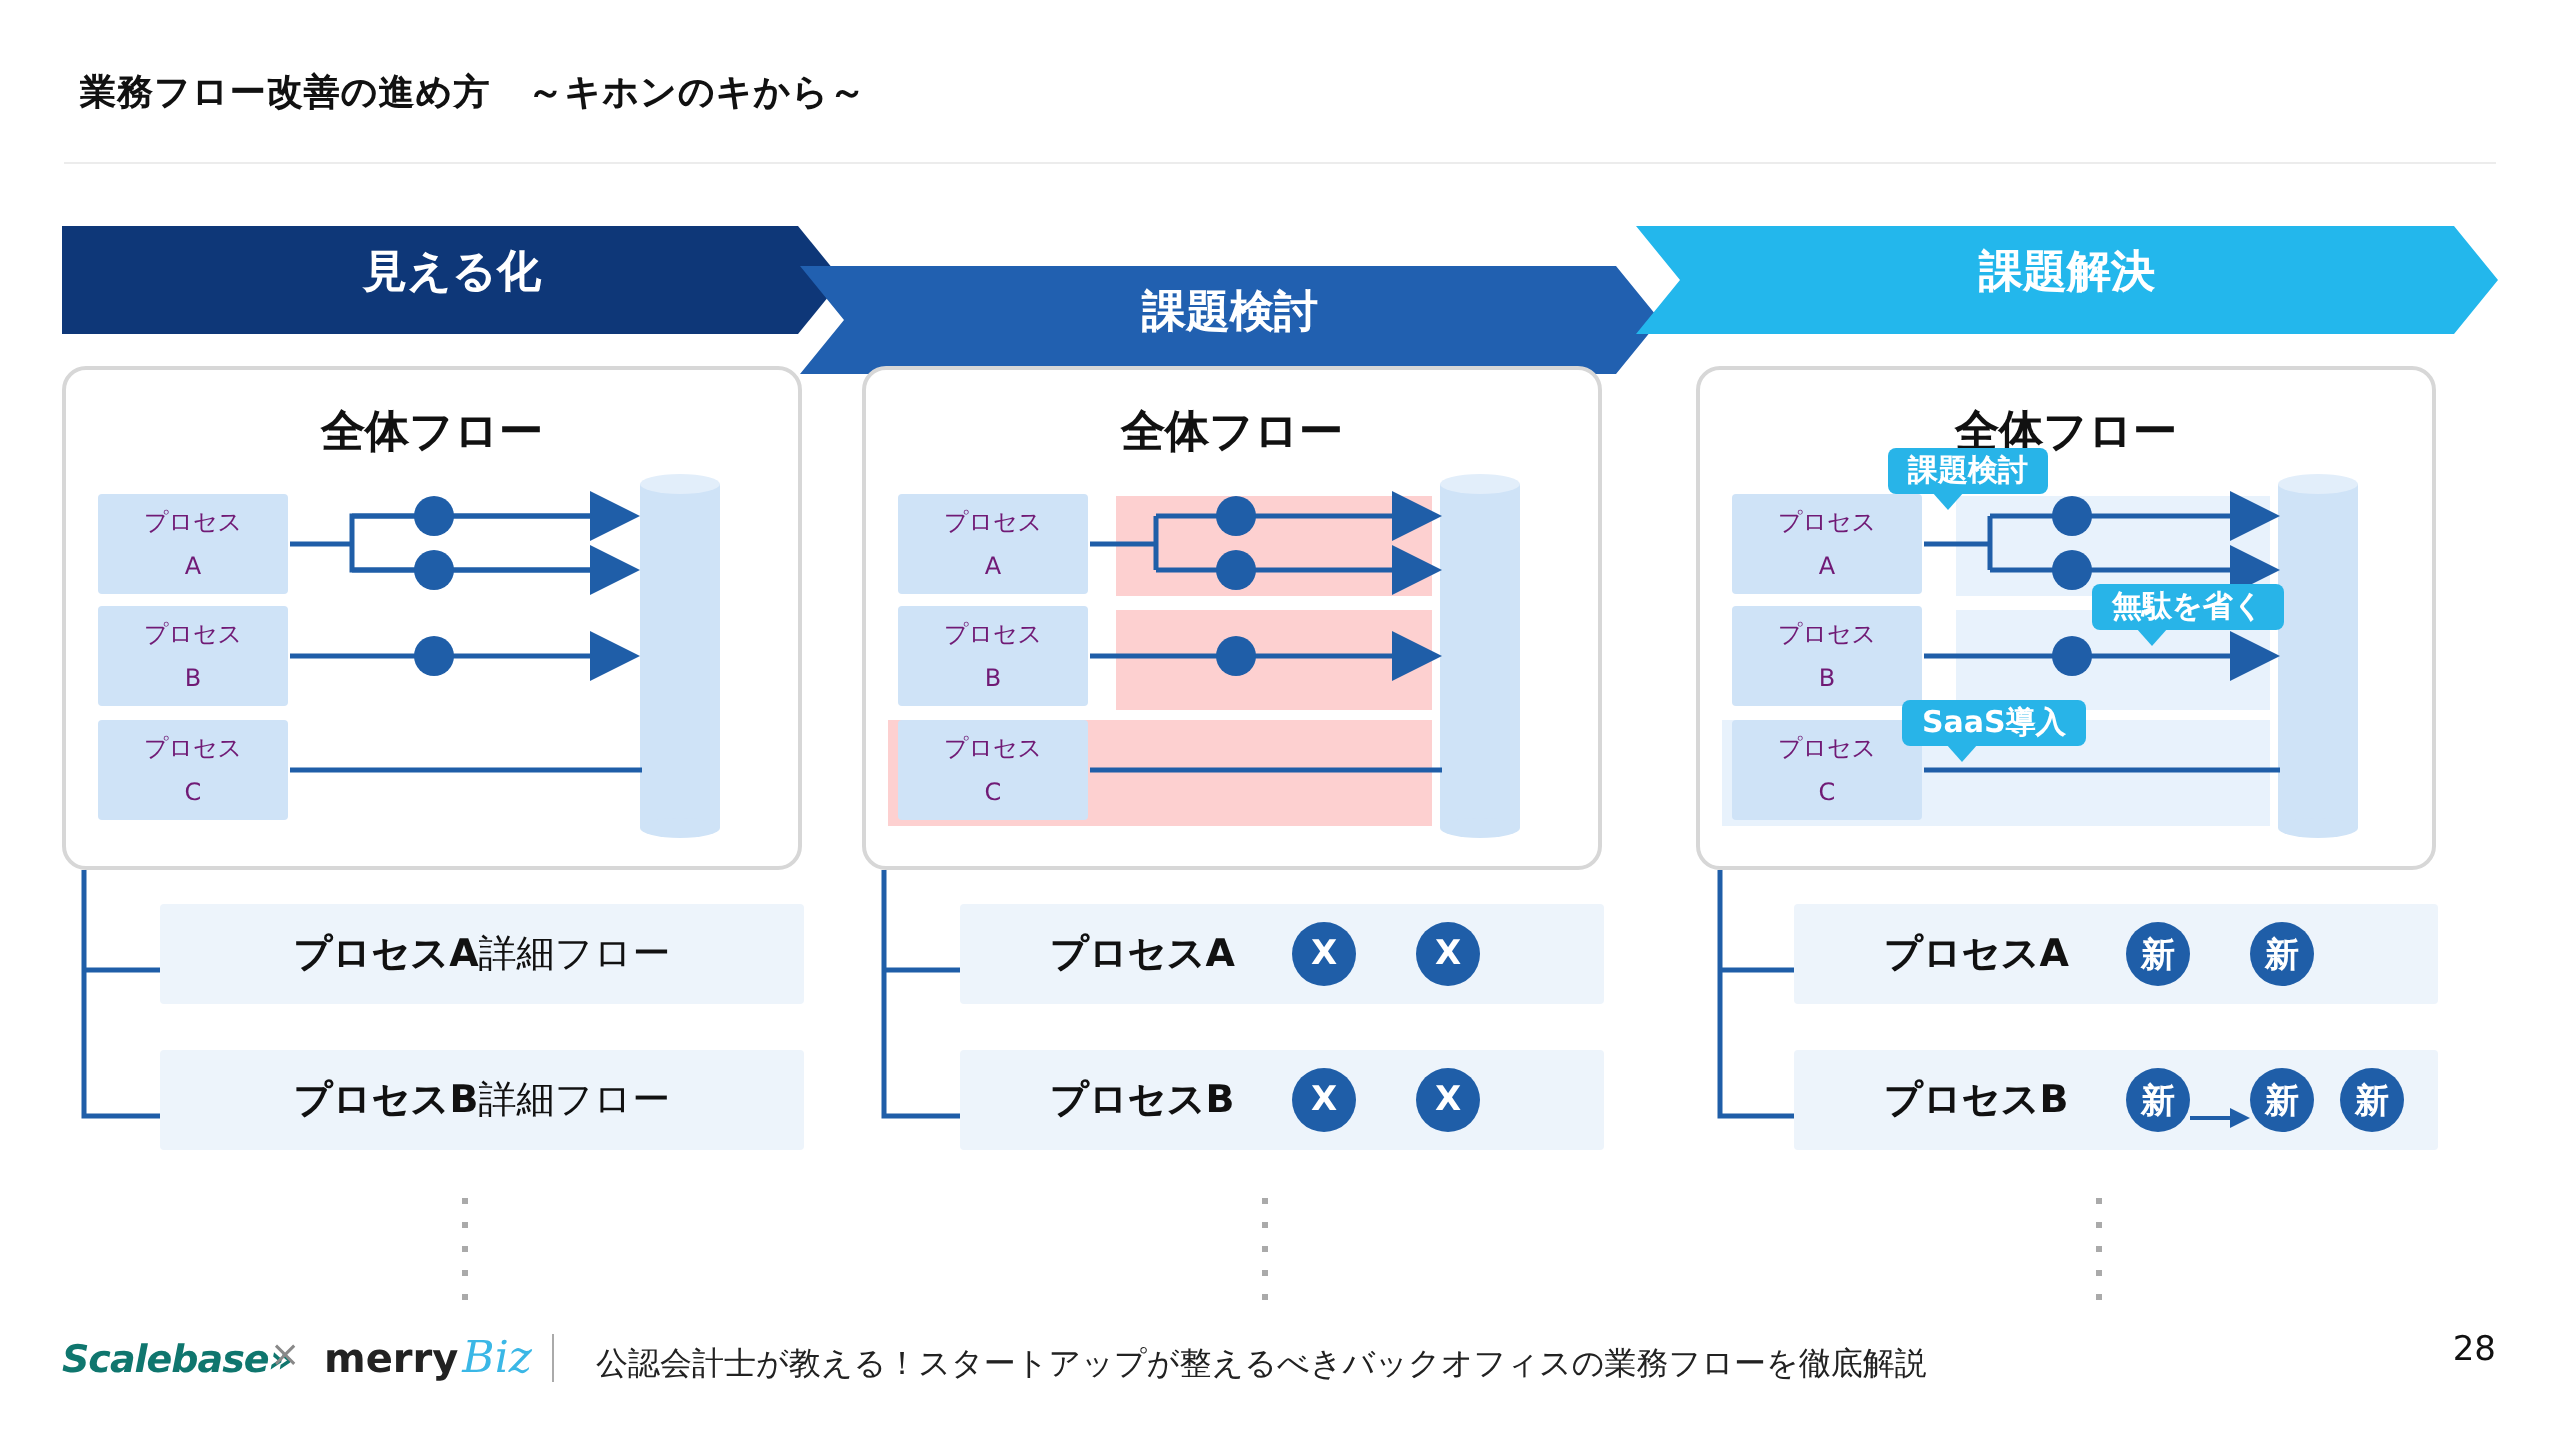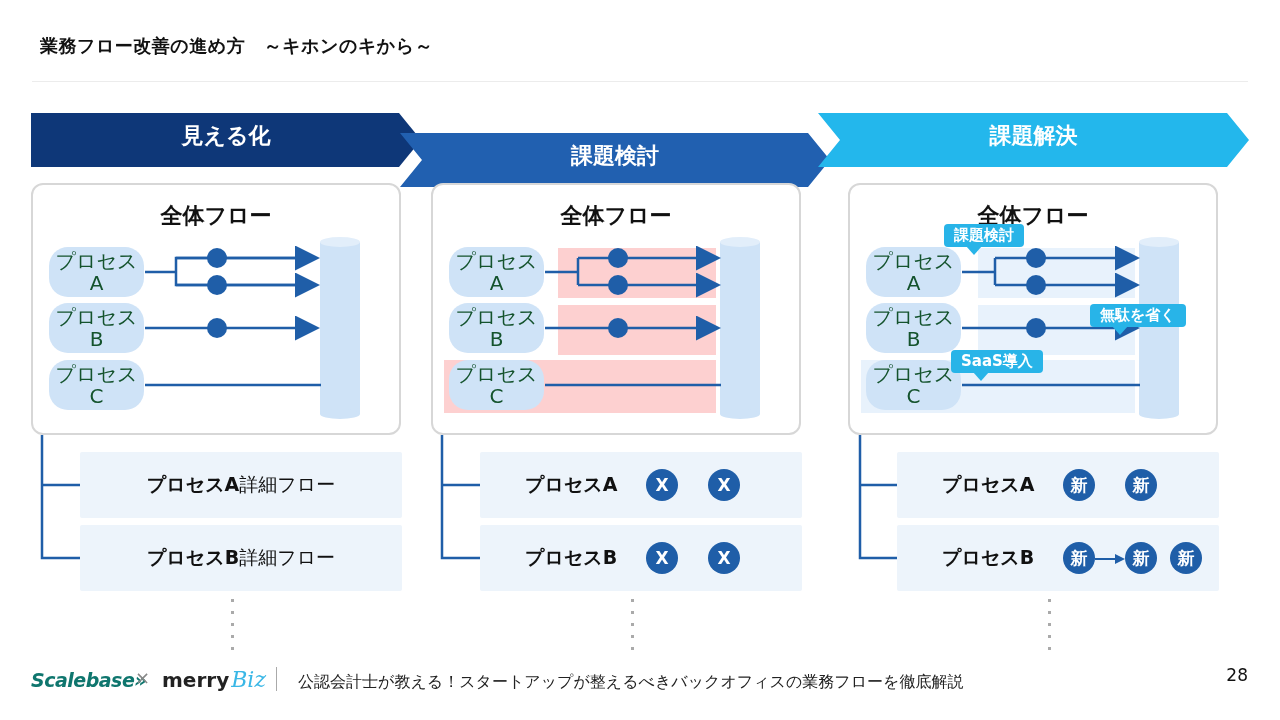--- a/index.html
+++ b/index.html
@@ -4,26 +4,26 @@
 <style>
   html,body{margin:0;padding:0;}
   body{width:1280px;height:720px;position:relative;background:#fff;font-family:"DejaVu Sans",sans-serif;overflow:hidden;color:#111;}
   .title{position:absolute;left:40px;top:34px;font-size:18px;font-weight:bold;letter-spacing:0.5px;}
   .title-rule{position:absolute;left:32px;top:81px;width:1216px;height:1px;background:#ececec;}
   .stage{position:absolute;top:113px;height:46px;color:#fff;font-weight:bold;font-size:22px;display:flex;align-items:center;justify-content:center;}
   .stage svg{position:absolute;left:0;top:0;}
   .stage span{position:relative;z-index:1;}
   .card{position:absolute;top:183px;width:370px;height:252px;border:2.5px solid #d7d7d7;border-radius:12px;background:#fff;box-sizing:border-box;}
   .card-title{position:absolute;left:0;right:0;top:16px;text-align:center;font-size:22px;font-weight:bold;}
-  .proc{position:absolute;left:16px;width:95px;height:50px;background:#cfe3f7;border-radius:19px;font-size:20px;text-align:center;line-height:22px;padding-top:3px;box-sizing:border-box;color:#14532d;}
+  .proc{position:absolute;left:16px;width:95px;height:50px;background:#cfe3f7;border-radius:2px;font-size:12px;text-align:center;line-height:22px;padding-top:3px;box-sizing:border-box;color:#701a75;}
   .layer{position:absolute;inset:0;}
   .bubble{position:absolute;background:#28b4e8;color:#fff;font-weight:bold;font-size:15px;border-radius:4px;padding:2px 10px;white-space:nowrap;z-index:3;}
   .bubble::after{content:"";position:absolute;bottom:-8px;border-left:8px solid transparent;border-right:8px solid transparent;border-top:9px solid #28b4e8;}
   .b1::after{left:22px;} .b2::after{left:22px;} .b3::after{left:22px;}
-  .detail{position:absolute;height:66px;background:#edf4fb;border-radius:2px;display:flex;align-items:center;font-size:19px;}
+  .detail{position:absolute;height:50px;background:#edf4fb;border-radius:2px;display:flex;align-items:center;font-size:19px;}
   .badge{position:absolute;width:32px;height:32px;border-radius:50%;background:#1f5ea8;color:#fff;font-weight:bold;font-size:17px;display:flex;align-items:center;justify-content:center;}
   .tree{position:absolute;}
   .dots{position:absolute;width:3px;}
   .dots i{display:block;width:3px;height:3px;background:#aaa;margin-bottom:9px;}
   .footer-logo1{position:absolute;left:31px;top:669px;font-size:19px;font-weight:bold;font-style:italic;color:#0f766e;letter-spacing:-0.5px;}
   .footer-x{position:absolute;left:135px;top:667px;font-size:18px;color:#888;}
   .footer-logo2{position:absolute;left:162px;top:667px;font-size:20px;font-weight:bold;color:#222;}
   .footer-logo2 em{font-family:"DejaVu Serif",serif;font-style:italic;color:#3ab7e6;font-size:22px;font-weight:normal;margin-left:2px;}
   .footer-sep{position:absolute;left:276px;top:667px;width:1px;height:24px;background:#aaa;}
   .footer-text{position:absolute;left:298px;top:672px;font-size:16px;color:#222;}
@@ -127,21 +127,21 @@
     <line x1="112" y1="143" x2="285" y2="143" stroke="#1f5ea8" stroke-width="2.5" marker-end="url(#ar3)"></line>
     <line x1="112" y1="200" x2="290" y2="200" stroke="#1f5ea8" stroke-width="2.5"></line>
     <circle cx="186" cy="73" r="10" fill="#1f5ea8"></circle>
     <circle cx="186" cy="100" r="10" fill="#1f5ea8"></circle>
     <circle cx="186" cy="143" r="10" fill="#1f5ea8"></circle>
   </svg>
   <div class="proc" style="top:62px;"><span>プロセス</span><br><span>A</span></div>
   <div class="proc" style="top:118px;"><span>プロセス</span><br><span>B</span></div>
   <div class="proc" style="top:175px;"><span>プロセス</span><br><span>C</span></div>
   <div class="bubble b1" style="left:94px;top:39px;">課題検討</div>
-  <div class="bubble b2" style="left:196px;top:119px;margin-left:44px;">無駄を省く</div>
+  <div class="bubble b2" style="left:196px;top:107px;">無駄を省く</div>
   <div class="bubble b3" style="left:101px;top:165px;">SaaS導入</div>
 </div>
 
 <svg class="tree" style="left:40px;top:435px;" width="50" height="125">
   <path d="M2,0 V123 H48 M2,50 H48" stroke="#1f5ea8" stroke-width="2.5" fill="none"></path>
 </svg>
 <div class="detail" style="left:80px;top:452px;width:322px;justify-content:center;">
   <b>プロセスA</b>
     <span> 詳細フロー</span>
 </div>

